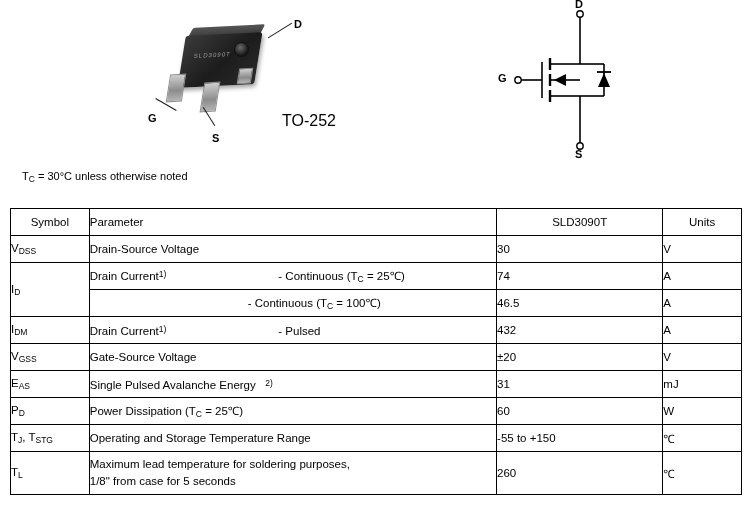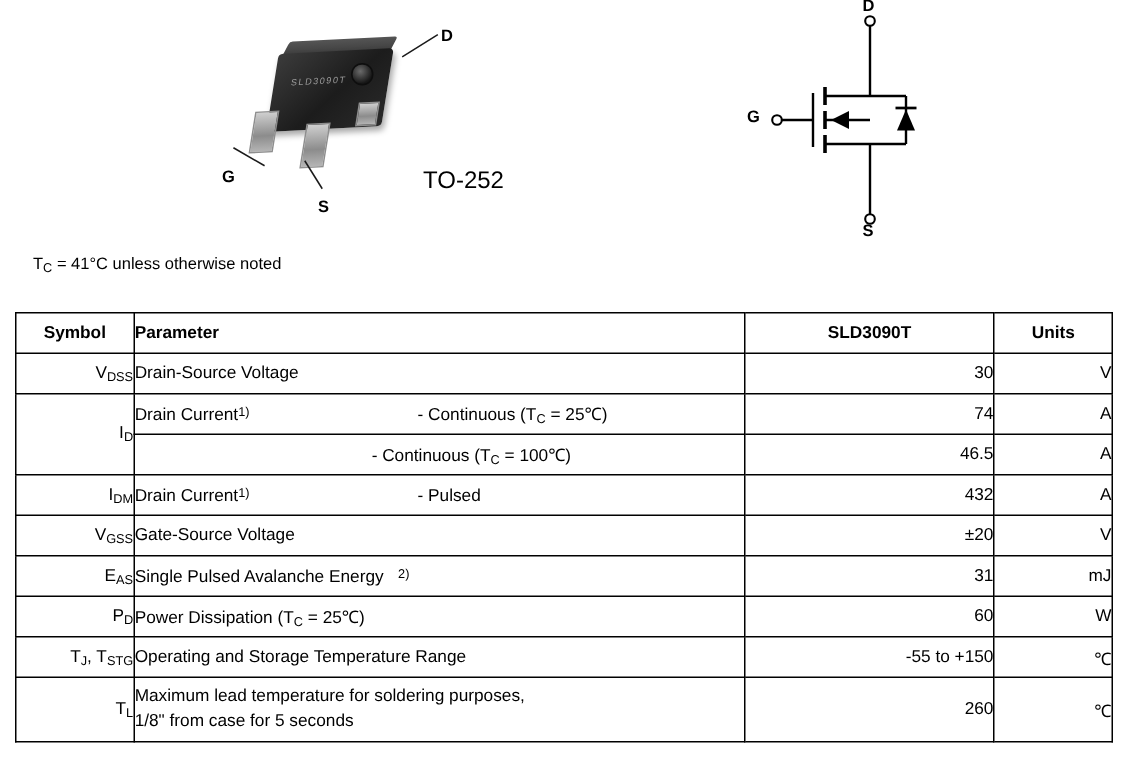--- a/index.html
+++ b/index.html
@@ -139,33 +139,33 @@
     width: 732px;
     border-collapse: collapse;
     font-size: 11.5px;
   }
   table.ratings th,
   table.ratings td {
     border: 1px solid #000;
     padding: 0;
   }
   table.ratings th {
-    font-weight: bold;
+    font-weight: normal;
     height: 26px;
     text-align: center;
   }
   .col-sym  { width: 78px;  text-align: center; }
   .col-par  { width: 408px; text-align: left; padding-left: 10px !important; }
   .col-val  { width: 166px; text-align: center; }
   .col-unit { width: 78px;  text-align: center; }
 
   table.ratings td {
     height: 26px;
   }
-  td.c { text-align: right; }
+  td.c { text-align: left; }
   td.p { text-align: left; padding-left: 10px; }
   sub { font-size: 8.5px; vertical-align: -2px; }
   sup { font-size: 8.5px; vertical-align: 3px; }
   .indent { display: inline-block; width: 112px; }
   .two-line { line-height: 1.45; padding-top: 2px; padding-bottom: 2px; }
 </style>
 </head>
 <body>
 
 <div class="top-area">
@@ -227,21 +227,21 @@
       <circle cx="48" cy="80" r="3.2" fill="#fff" stroke="#000" stroke-width="1.4"></circle>
     </svg>
     <div class="pin-label" style="left:105px; top:-2px;">D</div>
     <div class="pin-label" style="left:105px; top:148px;">S</div>
     <div class="pin-label" style="left:28px; top:72px;">G</div>
   </div>
 </div>
 
 <div class="section-head">
   <span class="section-note">
-    <span>T</span><sub>C</sub><span> = 41°C unless otherwise noted</span>
+    <span>T</span><sub>C</sub><span> = 30°C unless otherwise noted</span>
   </span>
 </div>
 
 <table class="ratings">
   <thead>
     <tr>
       <th class="col-sym">Symbol</th>
       <th class="col-par" style="text-align:left;padding-left:0 !important;">Parameter</th>
       <th class="col-val">SLD3090T</th>
       <th class="col-unit">Units</th>

